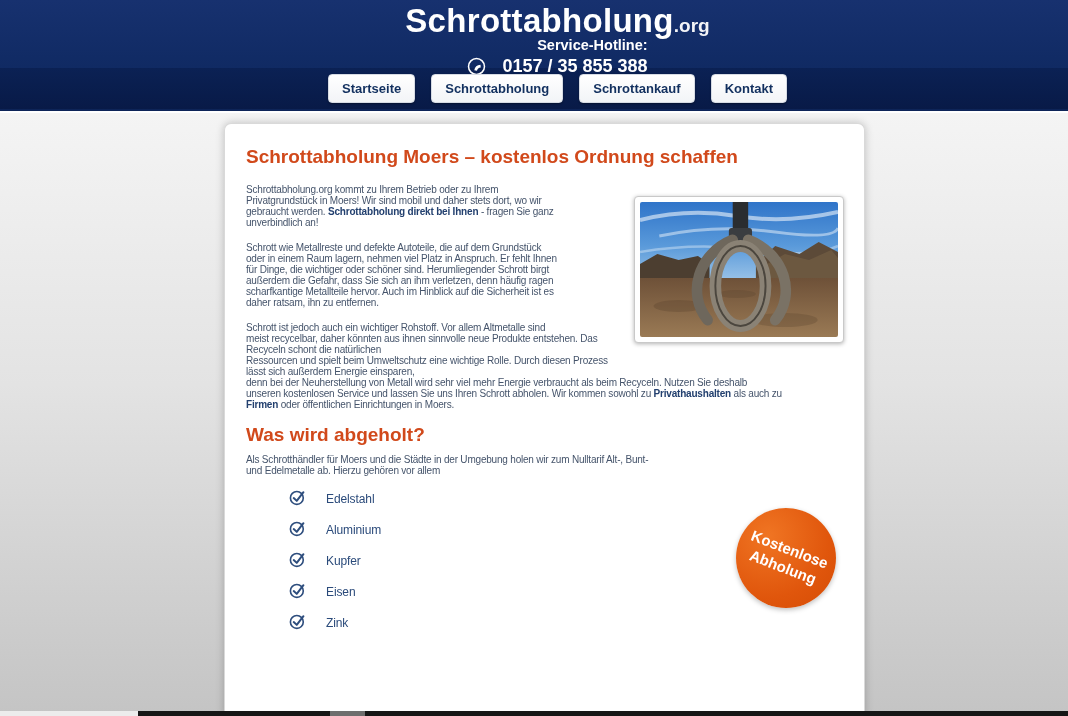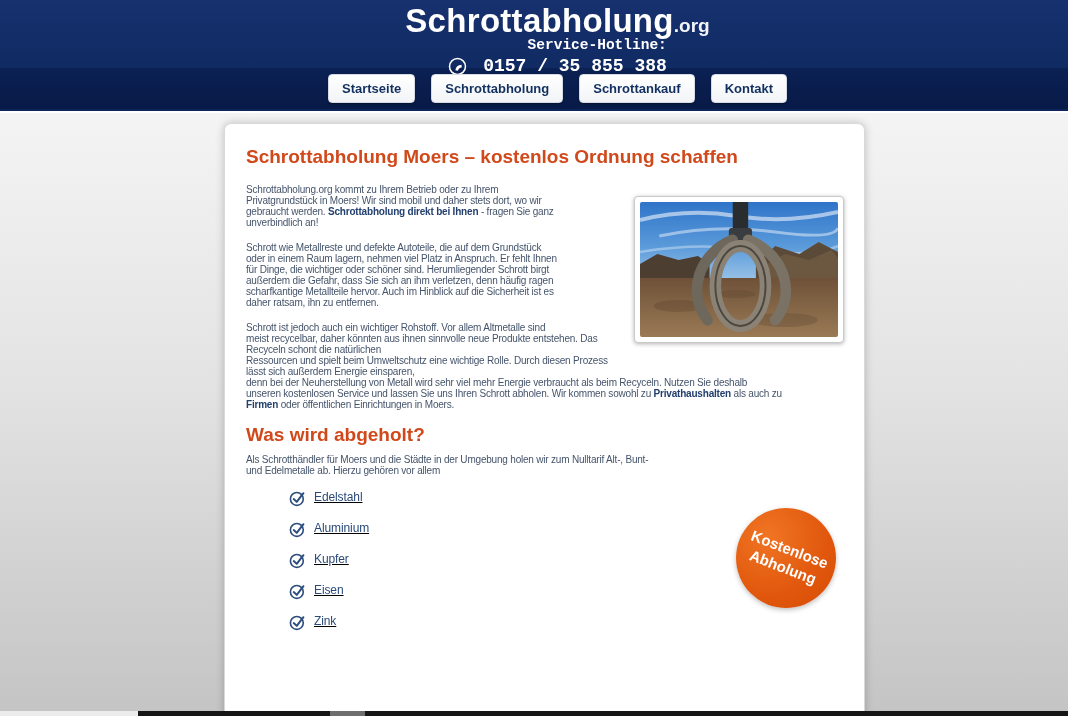--- a/index.html
+++ b/index.html
@@ -6,21 +6,21 @@
   html,body { width:1068px; height:716px; overflow:hidden; }
   body { font-family:"Liberation Sans","DejaVu Sans",sans-serif; position:relative; background:#fff; }
 
   
   .topbar { height:68px; background:linear-gradient(#17316f,#102a63); }
   .topbar-inner { width:641px; margin-left:237px; height:100%; display:flex;
                   align-items:center; justify-content:space-between;flex-direction:column; }
   .logo { color:#fff; cursor:pointer; line-height:1; padding-top:4px; }
   .logo .main { font-size:33px; font-weight:bold; letter-spacing:.3px; }
   .logo .suffix { font-size:19px; font-weight:bold; opacity:.95; }
-  .hotline { color:#fff; text-align:right;font-family:Liberation Mono, monospace; }
+  .hotline { color:#fff; text-align:right; }
   .hotline-label { font-size:14.5px; font-weight:bold; margin-bottom:3px; }
   .hotline-number { font-size:18px; font-weight:bold; display:flex; align-items:center;
                     justify-content:flex-end; gap:16px; }
   .phone-icon { width:19px; height:19px; display:inline-block; }
 
   
   .navbar { height:43px; background:linear-gradient(#0b2154,#081a47);
             border-bottom:2px solid #0d2458; }
   .navbar-inner { width:641px; margin-left:237px; height:100%; display:flex;
                   align-items:center; justify-content:center; gap:16px; }
@@ -45,21 +45,21 @@
   .content .b { font-weight:bold; color:#23406f; }
 
   
   figure.photo-frame { float:right; width:210px; margin:12px 0 16px 12px;
                        background:#fff; border:1px solid #c9c9c9; border-radius:4px;
                        padding:5px; box-shadow:0 1px 4px rgba(0,0,0,.3); }
   .photo { width:198px; height:135px; display:block; border-radius:2px; overflow:hidden; }
 
   
   ul.checklist { list-style:none; margin:6px 0 0 43px; }
-  ul.checklist li { display:flex; align-items:flex-start; gap:8px; margin-bottom:15px; height:16px;text-decoration:underline; }
+  ul.checklist li { display:flex; align-items:flex-end; gap:20px; margin-bottom:15px; height:16px; }
   .check-icon { width:17px; height:17px; flex:0 0 auto; }
   .check-label { color:#2a4a7a; font-size:12px; letter-spacing:-0.1px; }
 
   
   .badge { position:absolute; top:384px; right:28px; width:100px; height:100px;
            border-radius:50%;
            background:radial-gradient(circle at 32% 28%, #f07523, #e0560c 62%, #d54c05);
            box-shadow:0 2px 5px rgba(0,0,0,.25);
            display:flex; align-items:center; justify-content:center; }
   .badge-text { color:#fff; font-weight:bold; font-size:15px; line-height:19px;

